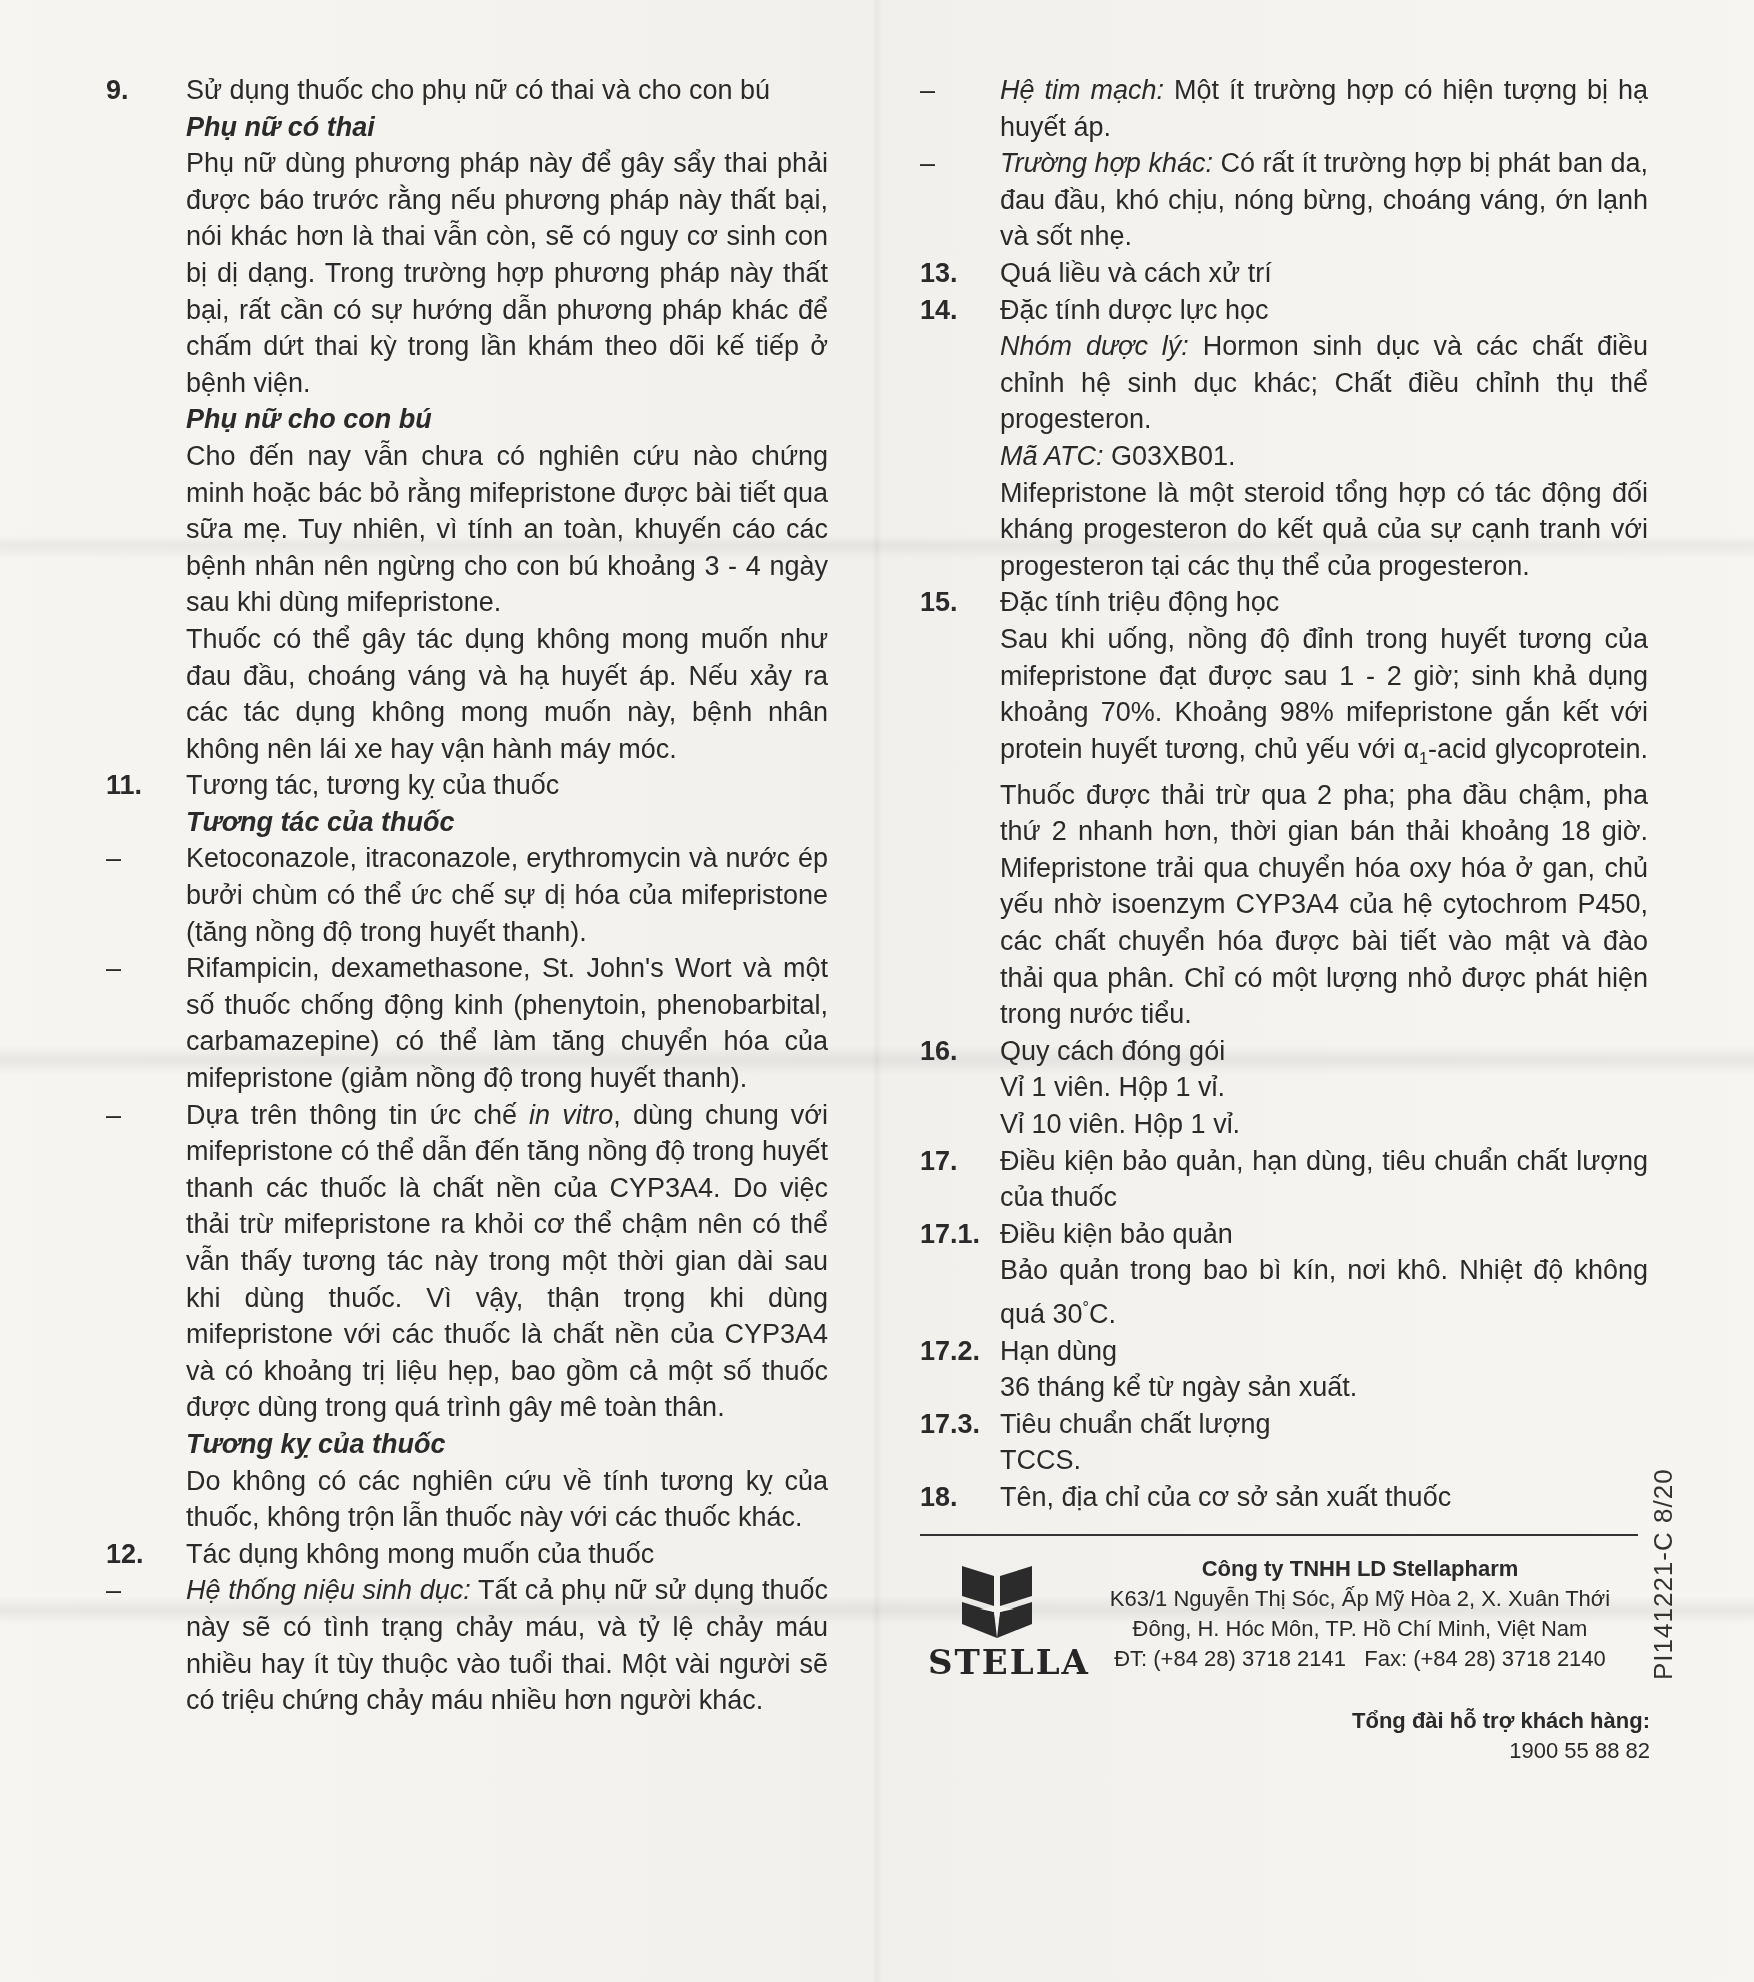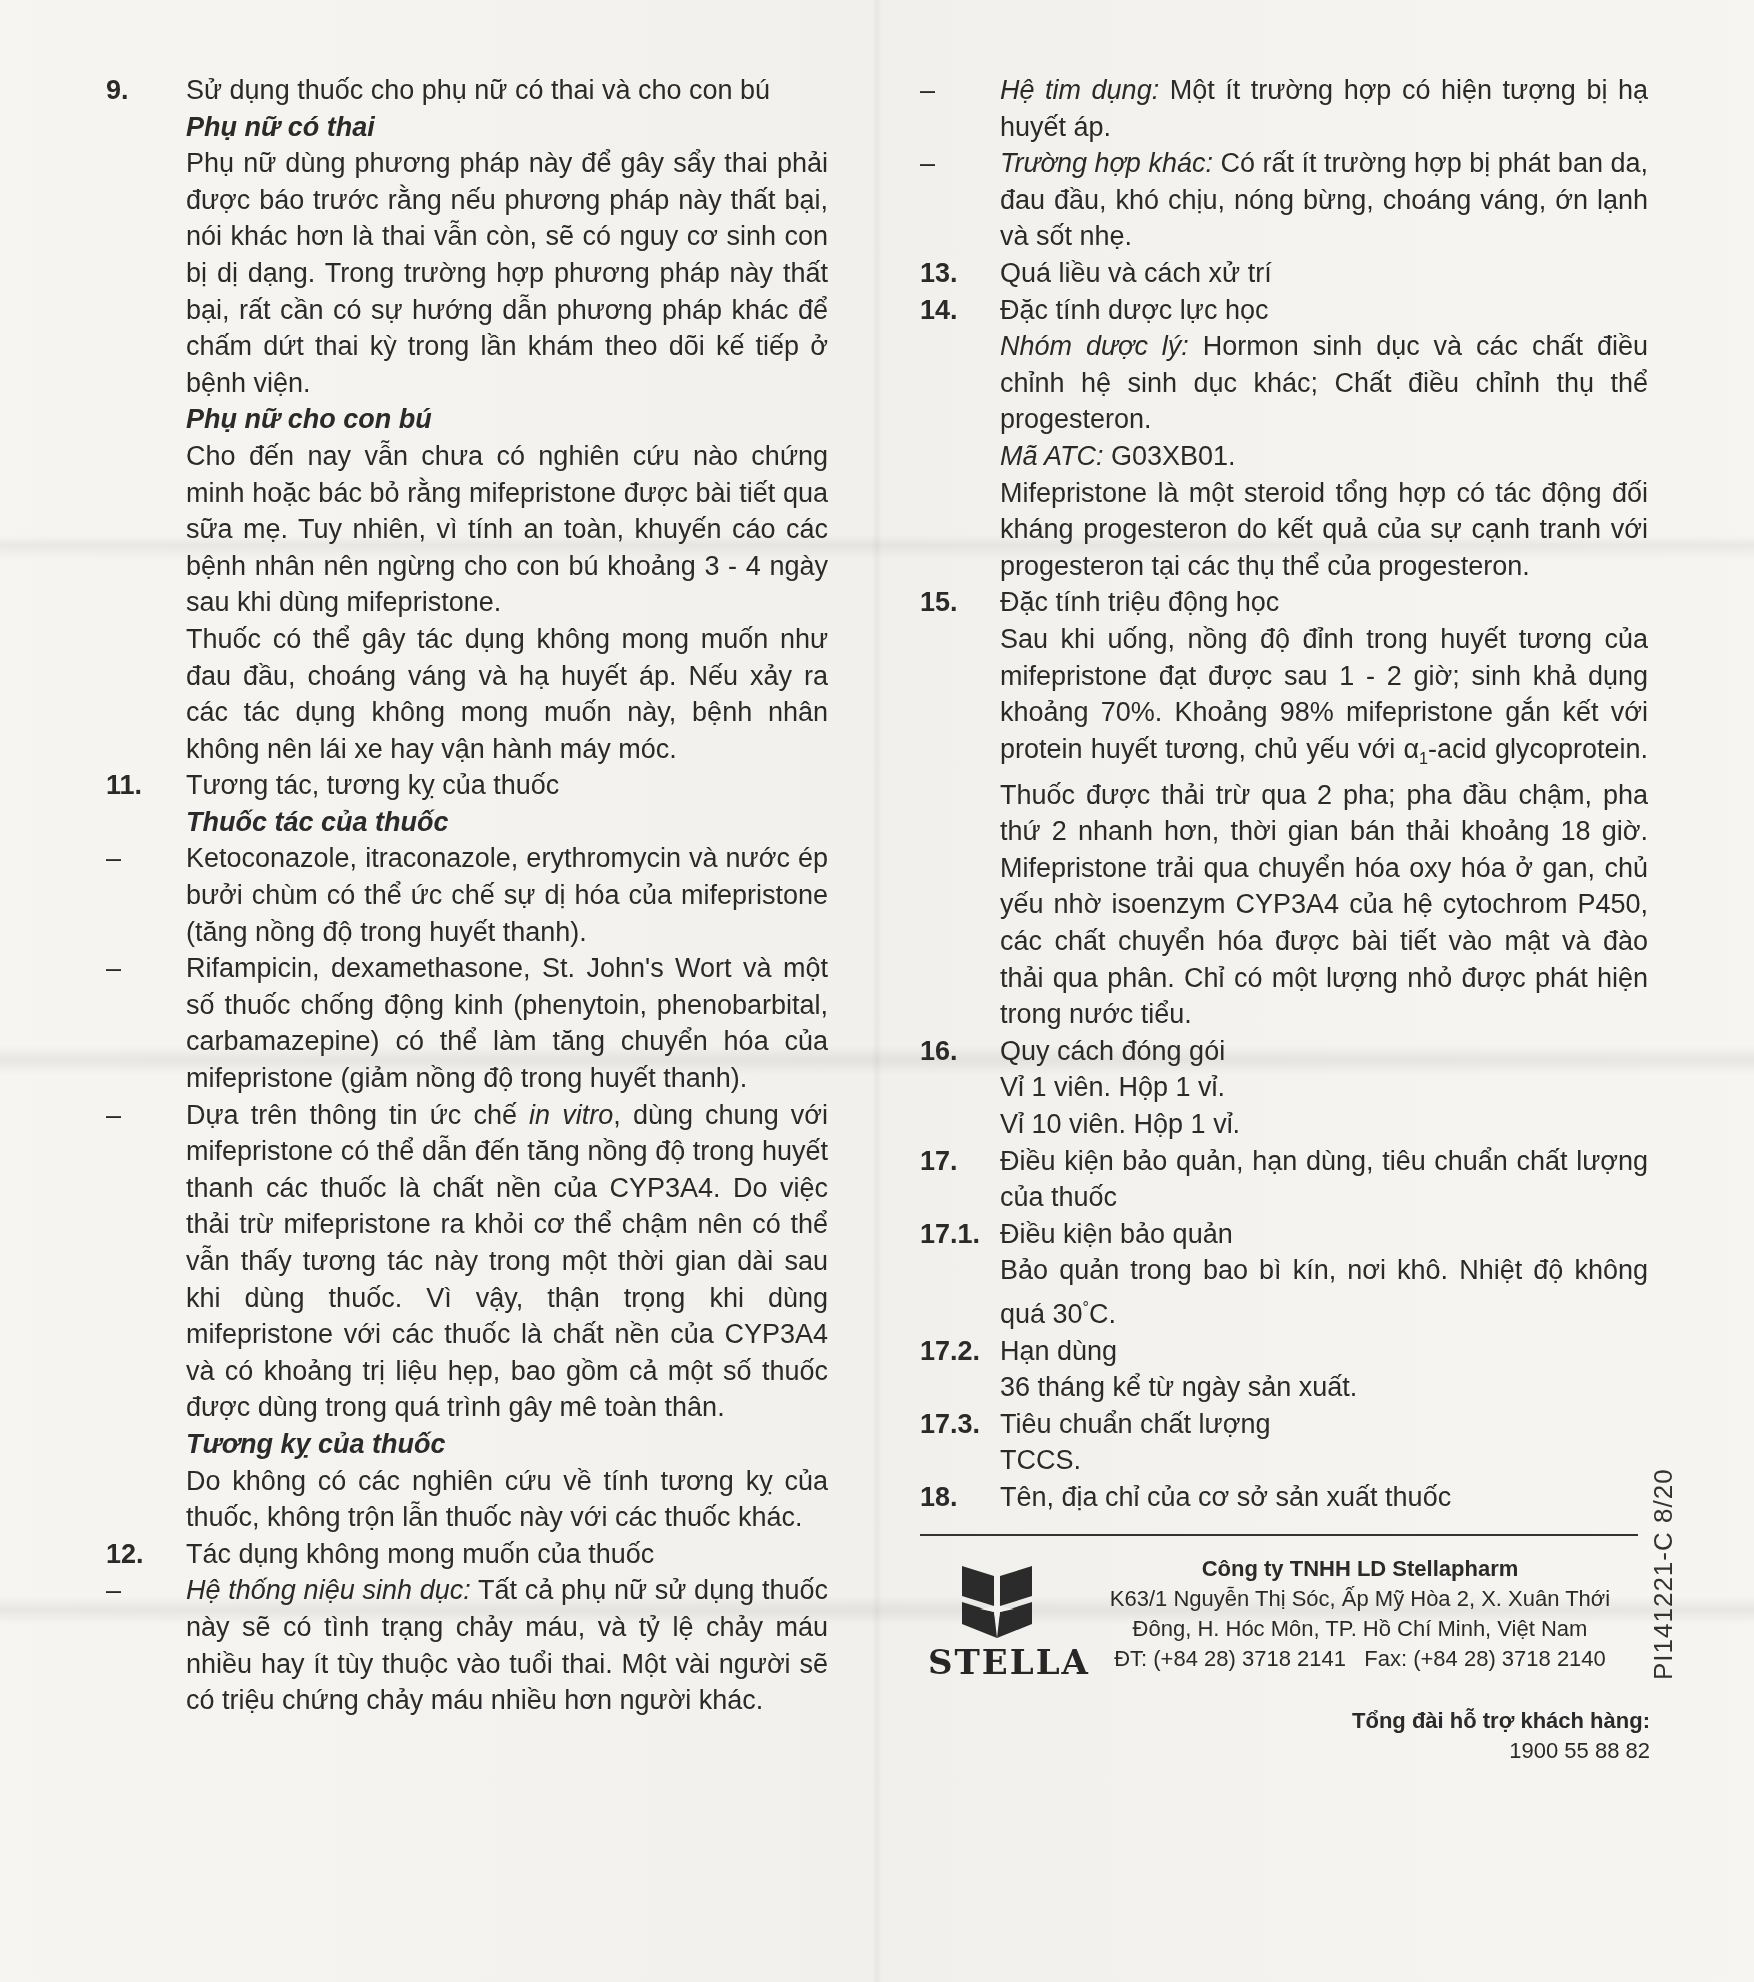--- a/index.html
+++ b/index.html
@@ -63,21 +63,21 @@
   <div class="body">Phụ nữ dùng phương pháp này để gây sẩy thai phải được báo trước rằng nếu phương pháp này thất bại, nói khác hơn là thai vẫn còn, sẽ có nguy cơ sinh con bị dị dạng. Trong trường hợp phương pháp này thất bại, rất cần có sự hướng dẫn phương pháp khác để chấm dứt thai kỳ trong lần khám theo dõi kế tiếp ở bệnh viện.</div>
   <div class="sub">Phụ nữ cho con bú</div>
   <div class="body">Cho đến nay vẫn chưa có nghiên cứu nào chứng minh hoặc bác bỏ rằng mifepristone được bài tiết qua sữa mẹ. Tuy nhiên, vì tính an toàn, khuyến cáo các bệnh nhân nên ngừng cho con bú khoảng 3 - 4 ngày sau khi dùng mifepristone.</div>
 
   <div class="body">Thuốc có thể gây tác dụng không mong muốn như đau đầu, choáng váng và hạ huyết áp. Nếu xảy ra các tác dụng không mong muốn này, bệnh nhân không nên lái xe hay vận hành máy móc.</div>
 
   <div class="sec">
     <span class="num">11.</span>
     <span class="title">Tương tác, tương kỵ của thuốc</span>
   </div>
-  <div class="sub">Thuốc tác của thuốc</div>
+  <div class="sub">Tương tác của thuốc</div>
   <div class="item">
     <span class="dash">–</span>
     <span class="txt">Ketoconazole, itraconazole, erythromycin và nước ép bưởi chùm có thể ức chế sự dị hóa của mifepristone (tăng nồng độ trong huyết thanh).</span>
   </div>
   <div class="item">
     <span class="dash">–</span>
     <span class="txt">Rifampicin, dexamethasone, St. John's Wort và một số thuốc chống động kinh (phenytoin, phenobarbital, carbamazepine) có thể làm tăng chuyển hóa của mifepristone (giảm nồng độ trong huyết thanh).</span>
   </div>
   <div class="item">
     <span class="dash">–</span>
@@ -92,21 +92,21 @@
   </div>
   <div class="item">
     <span class="dash">–</span>
     <span class="txt"><span class="it">Hệ thống niệu sinh dục:</span><span> Tất cả phụ nữ sử dụng thuốc này sẽ có tình trạng chảy máu, và tỷ lệ chảy máu nhiều hay ít tùy thuộc vào tuổi thai. Một vài người sẽ có triệu chứng chảy máu nhiều hơn người khác.</span></span>
   </div>
 </div>
 
 <div class="col right">
   <div class="item">
     <span class="dash">–</span>
-    <span class="txt"><span class="it">Hệ tim dụng:</span><span> Một ít trường hợp có hiện tượng bị hạ huyết áp.</span></span>
+    <span class="txt"><span class="it">Hệ tim mạch:</span><span> Một ít trường hợp có hiện tượng bị hạ huyết áp.</span></span>
   </div>
   <div class="item">
     <span class="dash">–</span>
     <span class="txt"><span class="it">Trường hợp khác:</span><span> Có rất ít trường hợp bị phát ban da, đau đầu, khó chịu, nóng bừng, choáng váng, ớn lạnh và sốt nhẹ.</span></span>
   </div>
 
   <div class="sec">
     <span class="num">13.</span>
     <span class="title">Quá liều và cách xử trí</span>
   </div>

